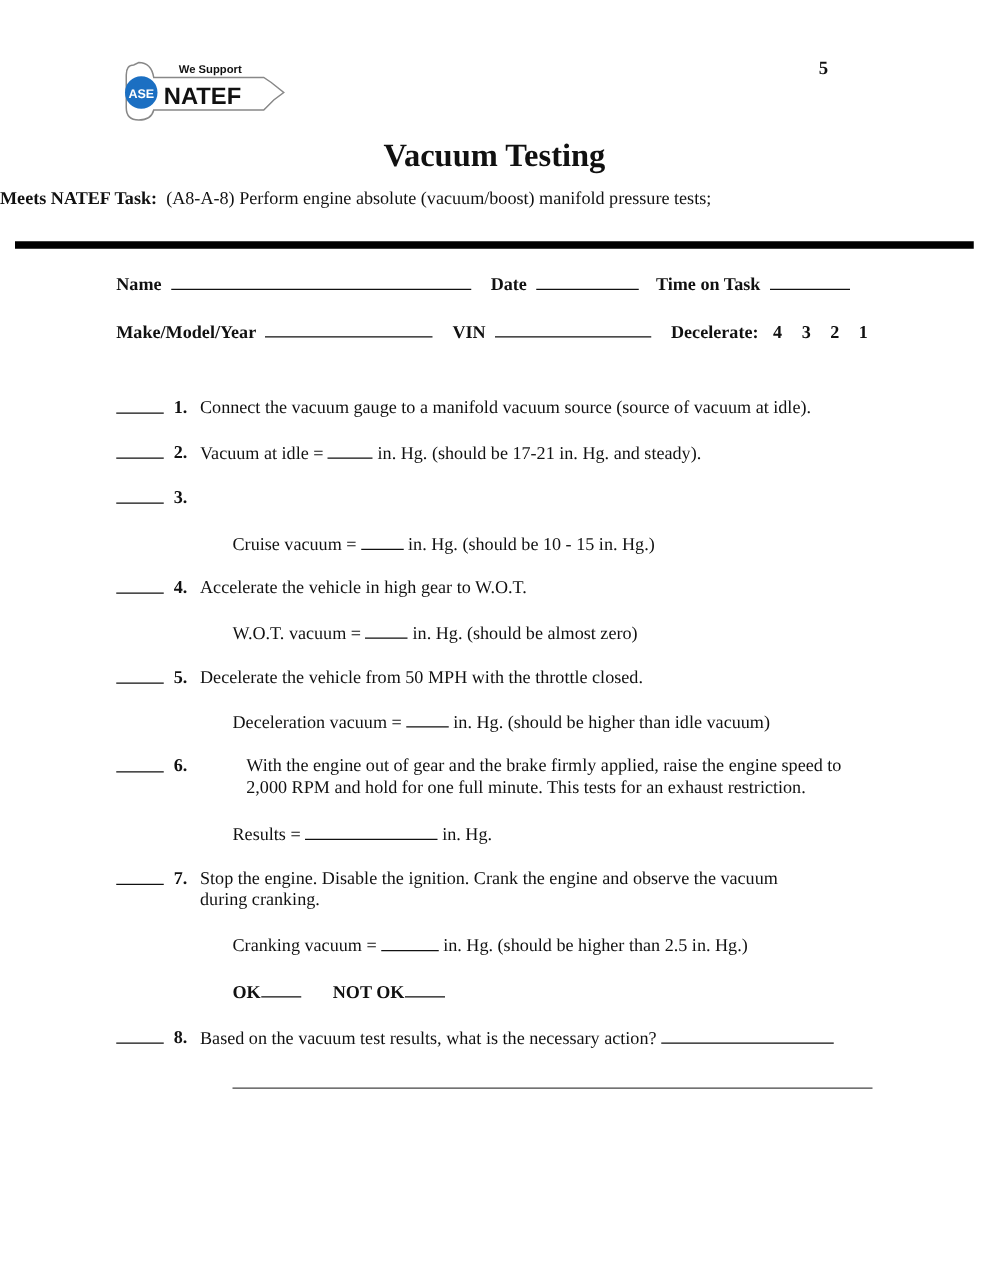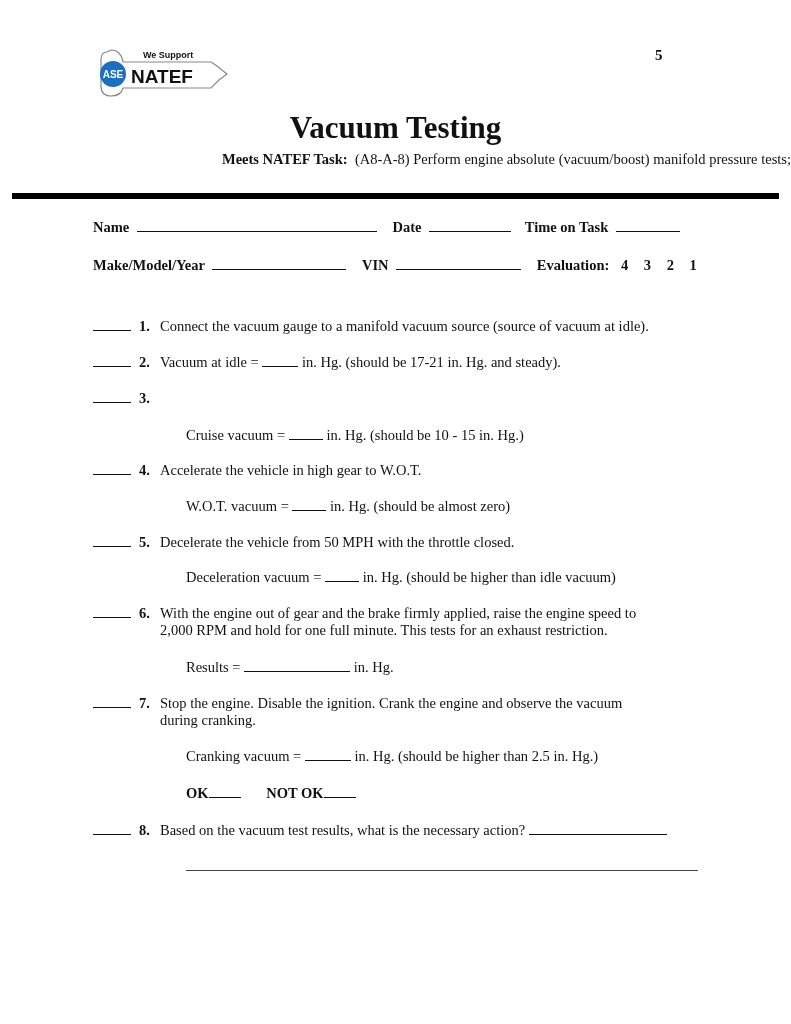--- a/index.html
+++ b/index.html
@@ -1,22 +1,22 @@
 <!DOCTYPE html>
 <html><head>
   <meta charset="utf-8">
   <style>
     html, body { margin: 0; padding: 0; background: #ffffff; }
     body { width: 791px; height: 1024px; position: relative; overflow: hidden;
            font-family: "Liberation Serif", "DejaVu Serif", serif; color: #111; }
     .abs { position: absolute; }
     .logo { left: 93px; top: 38px; width: 145px; height: 70px; }
     .page-num { left: 655px; top: 47px; font-weight: bold; font-size: 15px; }
-    .title { left: 0; width: 791px; top: 110px; text-align: center; font-weight: bold; font-size: 31px; }
-    .task { left: 0; width: 791px; top: 151px; text-align: right; font-size: 14.5px; line-height: 17px; }
+    .title { left: 0; width: 791px; top: 110px; text-align: center; font-weight: bold; font-size: 26px; }
+    .task { left: 0; width: 791px; top: 151px; text-align: left; font-size: 14.5px; line-height: 17px; }
     .task b { font-weight: bold; }
     .rule { left: 12px; top: 193px; width: 767px; height: 6px; background: #000; }
     .field-row { left: 93px; font-weight: bold; font-size: 14.5px; white-space: nowrap; }
     .blank { display: inline-block; border-bottom: 1.3px solid #111; height: 12px; vertical-align: baseline; }
     .item { left: 93px; font-size: 14.5px; line-height: 17px; }
     .item .check { position: absolute; left: 0; top: 0; }
     .item .num { position: absolute; left: 46px; top: 0; font-weight: bold; }
     .item .text { position: absolute; left: 67px; top: 0; width: 560px; }
     .sub { left: 186px; font-size: 14.5px; white-space: nowrap; }
     .sub b { font-weight: bold; }
@@ -52,21 +52,21 @@
   <span class="blank" style="width:82px; margin-left:4px;"></span>
   <span style="margin-left:10px;">Time on Task</span>
   <span class="blank" style="width:64px; margin-left:4px;"></span>
 </div>
 
 <div class="abs field-row" style="top:257px;">
   <span>Make/Model/Year</span>
   <span class="blank" style="width:134px; margin-left:4px;"></span>
   <span style="margin-left:12px;">VIN</span>
   <span class="blank" style="width:125px; margin-left:4px;"></span>
-  <span style="margin-left:12px;">Evaluation:</span>
+  <span style="margin-left:12px;">Decelerate:</span>
   <span style="margin-left:8px;">4</span>
   <span style="margin-left:12px;">3</span>
   <span style="margin-left:12px;">2</span>
   <span style="margin-left:12px;">1</span>
 </div>
 
 <div class="abs item" style="top:318px; width:620px; height:20px;">
   <span class="check blank" style="width:38px;"></span>
   <span class="num">1.</span>
   <span class="text">Connect the vacuum gauge to a manifold vacuum source (source of vacuum at idle).</span>
@@ -110,21 +110,21 @@
 </div>
 <div class="abs sub" style="top:569px;">
   <span>Deceleration vacuum =</span>
   <span class="blank" style="width:34px;"></span>
   <span>in. Hg.    (should be higher than idle vacuum)</span>
 </div>
 
 <div class="abs item" style="top:605px; width:620px; height:40px;">
   <span class="check blank" style="width:38px;"></span>
   <span class="num">6.</span>
-  <span class="text" style="width:500px;">With the engine out of gear and the brake firmly applied, raise the engine speed to 2,000 RPM and hold for one full minute.  This tests for an exhaust restriction.</span>
+  <span class="text" style="width:500px;margin-left:37px;">With the engine out of gear and the brake firmly applied, raise the engine speed to 2,000 RPM and hold for one full minute.  This tests for an exhaust restriction.</span>
 </div>
 <div class="abs sub" style="top:659px;">
   <span>Results =</span>
   <span class="blank" style="width:106px;"></span>
   <span>in. Hg.</span>
 </div>
 
 <div class="abs item" style="top:695px; width:620px; height:40px;">
   <span class="check blank" style="width:38px;"></span>
   <span class="num">7.</span>

